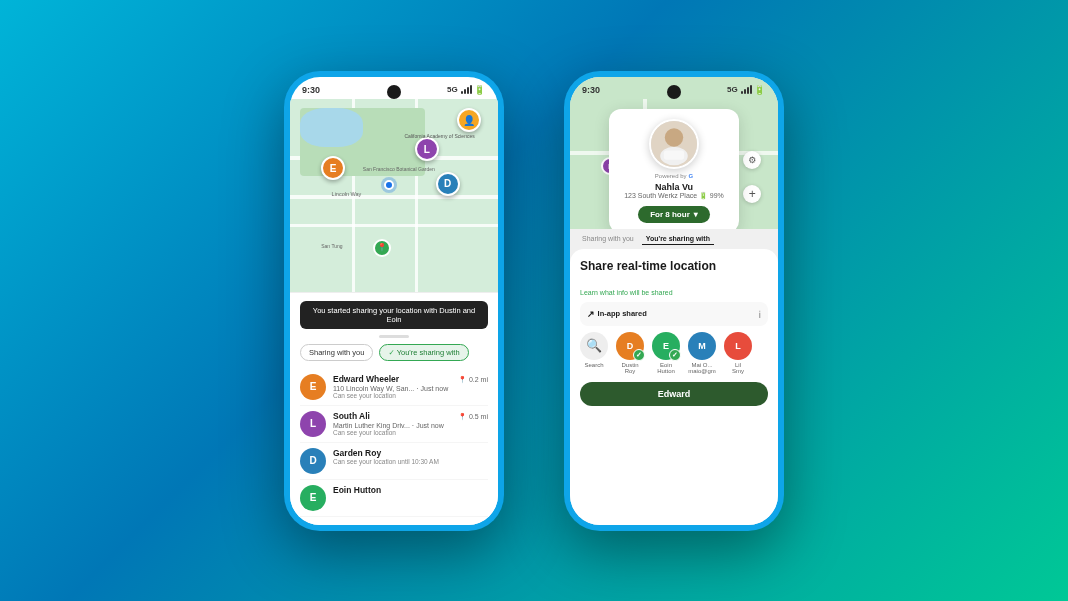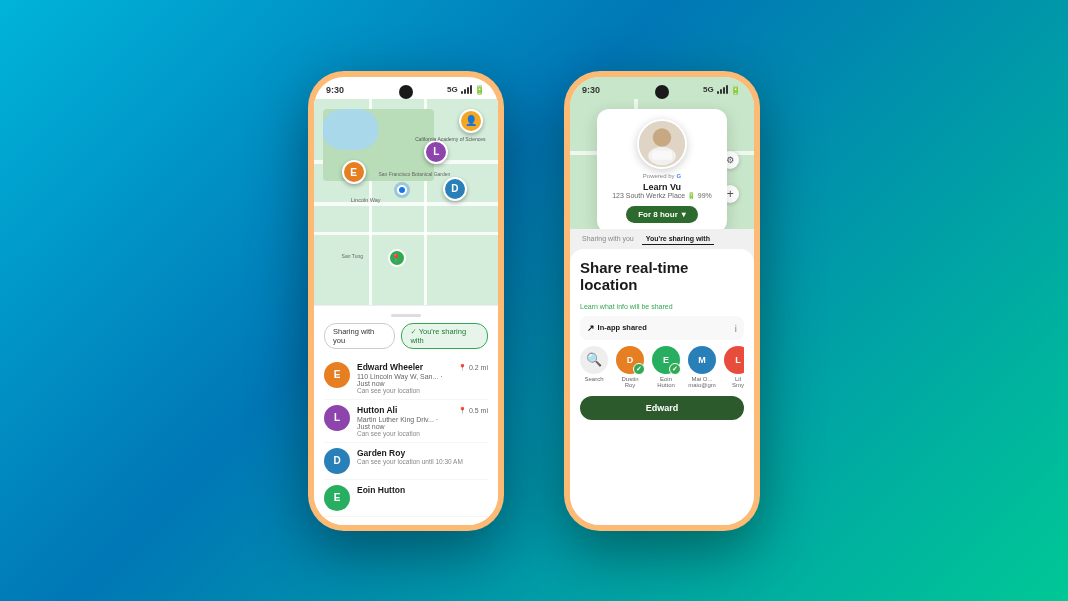--- a/index.html
+++ b/index.html
@@ -13,23 +13,23 @@
       font-family: 'Segoe UI', Arial, sans-serif;
       overflow: hidden;
     }
     .phones-container {
       display: flex;
       gap: 60px;
       align-items: center;
     }
     
     .phone {
-      width: 196px;
+      width: 220px;
       height: 460px;
-      background: #fdba74;
+      background: #0ea5e9;
       border-radius: 36px;
       padding: 6px;
       box-shadow: 0 20px 60px rgba(0,0,0,0.4);
       position: relative;
     }
     .phone-inner {
       width: 100%;
       height: 100%;
       background: #fff;
       border-radius: 30px;
@@ -273,21 +273,21 @@
       align-items: center;
       gap: 4px;
     }
     
     .share-sheet {
       background: #fff;
       border-radius: 14px 14px 0 0;
       padding: 10px;
       flex: 1;
     }
-    .share-title { font-size: 15px; font-weight: 700; color: #1a1a1a; margin-bottom: 10px; }
+    .share-title { font-size: 12px; font-weight: 700; color: #1a1a1a; margin-bottom: 16px; }
     .share-sub { font-size: 7px; color: #34a853; margin-bottom: 6px; }
     .in-app-row {
       display: flex;
       align-items: center;
       justify-content: space-between;
       background: #f8f8f8;
       border-radius: 8px;
       padding: 5px 7px;
       margin-bottom: 6px;
     }
@@ -401,20 +401,21 @@
 
         <div class="location-pin" style="bottom:18%;left:40%;">📍</div>
 
         <div style="position:absolute;top:48%;left:20%;font-size:5.5px;color:#666;transform:rotate(0deg);white-space:nowrap;">Lincoln Way</div>
         <div style="position:absolute;top:35%;left:35%;font-size:5px;color:#666;white-space:nowrap;">San Francisco Botanical Garden</div>
         <div style="position:absolute;top:18%;left:55%;font-size:5px;color:#555;white-space:nowrap;">California Academy of Sciences</div>
         <div style="position:absolute;bottom:22%;left:15%;font-size:5px;color:#666;white-space:nowrap;">San Tung</div>
       </div>
 
       <div class="bottom-sheet">
+        <div class="notification-bar">You started sharing your location with Dustin and Eoin</div>
         <div class="sheet-handle"></div>
 
         <div class="tab-row">
           <div class="tab-btn">Sharing with you</div>
           <div class="tab-btn active">You're sharing with</div>
         </div>
 
         <div>
 
           <div class="contact-row">
@@ -430,21 +431,21 @@
             </div>
             <div class="contact-dist">
               <span>📍</span>
                 <span>0.2 mi</span>
             </div>
           </div>
 
           <div class="contact-row">
             <div class="contact-avatar" style="background:#8e44ad;">L</div>
             <div class="contact-info">
-              <div class="contact-name">Hutton Ali</div>
+              <div class="contact-name">South Ali</div>
               <div class="contact-addr">
                 <span>Martin Luther King Driv...</span>
                 <span> · </span>
                 <span>Just now</span>
               </div>
               <div class="contact-sub">Can see your location</div>
             </div>
             <div class="contact-dist">
               <span>📍</span>
                 <span>0.5 mi</span>
@@ -510,21 +511,21 @@
 
               <circle cx="25" cy="18" r="10" fill="#c8a882"></circle>
 
               <rect x="14" y="32" width="22" height="10" rx="3" fill="#f8f8f8"></rect>
             </svg>
           </div>
           <div class="powered-by">
             <span>Powered by</span>
             <span style="color:#4285f4;font-weight:700;">G</span>
           </div>
-          <div class="profile-name">Learn Vu</div>
+          <div class="profile-name">Nahla Vu</div>
           <div class="profile-addr">
             <span>123 South Werkz Place</span>
             <span> 🔋 </span>
             <span>99%</span>
           </div>
           <div class="duration-btn">
             <span>For 8 hour</span>
             <span>▾</span>
           </div>
         </div>

